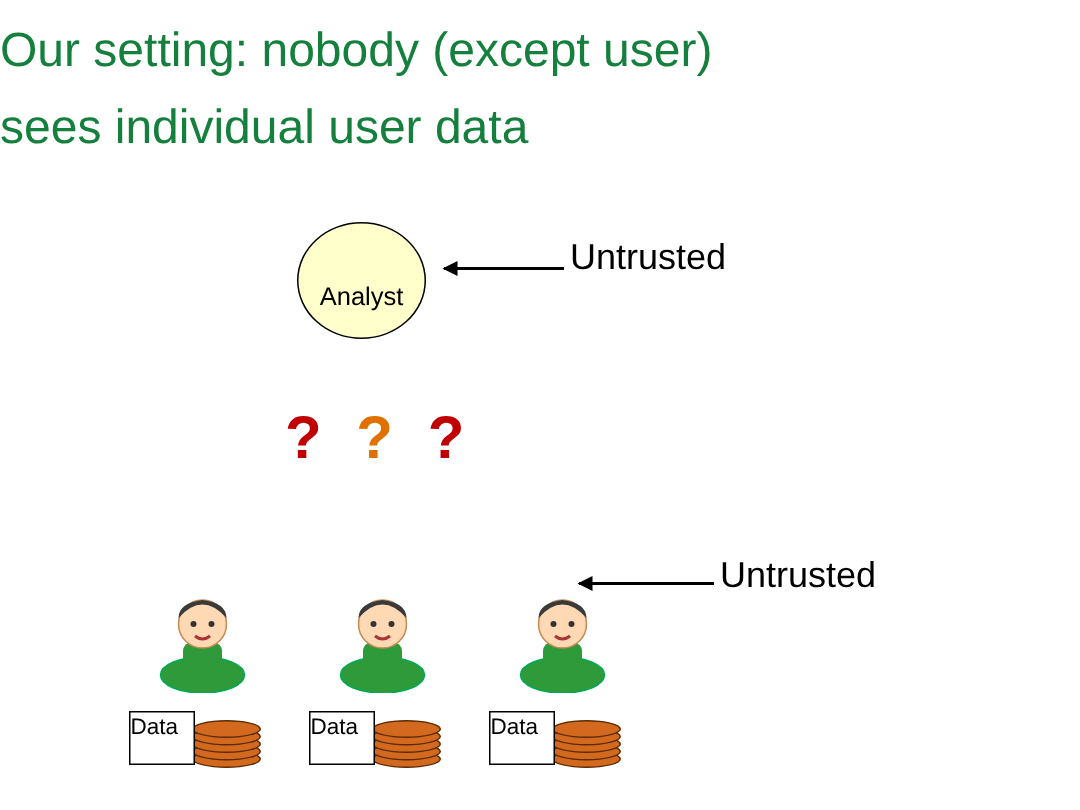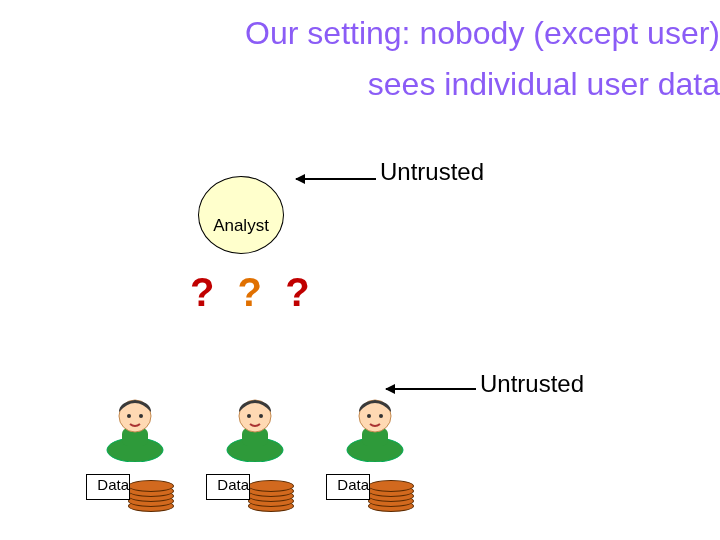--- a/index.html
+++ b/index.html
@@ -9,32 +9,32 @@
     background: #fff;
     font-family: Arial, Helvetica, sans-serif;
     position: relative;
     overflow: hidden;
   }
   .title {
     position: absolute;
     top: 14px;
     left: 0;
     right: 0;
-    text-align: right;
+    text-align: left;
     font-size: 32px;
     line-height: 1.2;
-    color: #8b5cf6;
+    color: #15803d;
   }
   .title .line2 { display: block; margin-top: 13px; }
 
   
   .analyst-group {
     position: absolute;
     left: 196px;
-    top: 176px;
+    top: 148px;
     width: 90px;
     height: 78px;
   }
   .analyst-circle {
     width: 86px;
     height: 78px;
     border-radius: 50%;
     background: #ffffcc;
     border: 1px solid #000;
     position: absolute;
@@ -107,26 +107,26 @@
   .user2 { left: 200px; }
   .user3 { left: 320px; }
 
   .person-svg { width: 70px; height: 70px; margin-top: -8px; }
 
   .data-box {
     position: absolute;
     top: 74px;
     left: 6px;
     width: 44px;
-    height: 26px;
+    height: 36px;
     background: #fff;
     border: 1px solid #000;
     font-size: 15px;
     line-height: 20px;
-    text-align: right;
+    text-align: left;
     z-index: 3;
   }
   .disk-stack {
     position: absolute;
     top: 80px;
     left: 48px;
     width: 46px;
     height: 30px;
     z-index: 1;
   }

